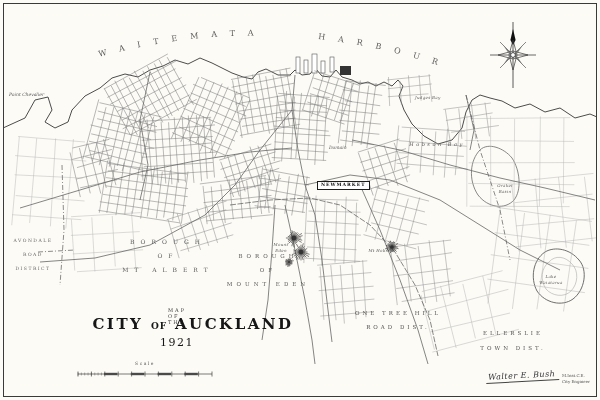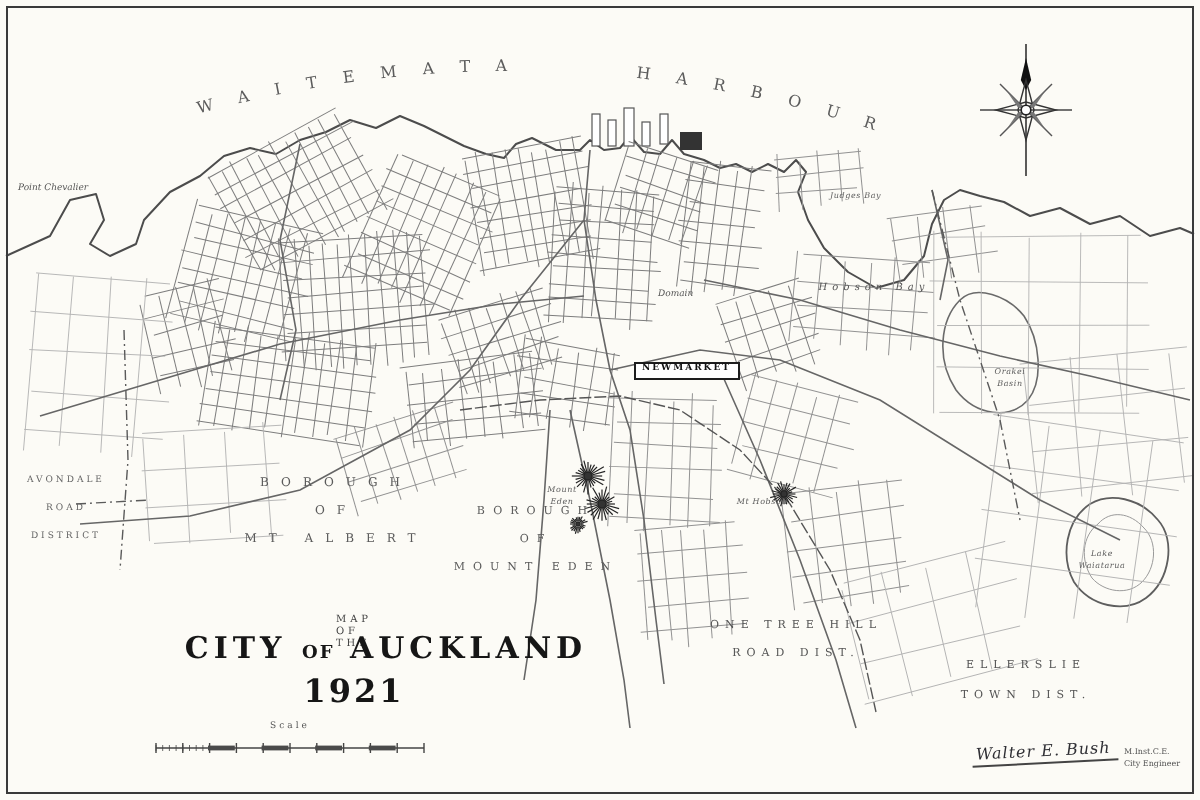--- a/index.html
+++ b/index.html
@@ -16,21 +16,21 @@
   .ital{font-style:italic;font-size:4.5px;color:#555;}
   .ital2{font-style:italic;font-size:4px;color:#5d5d5d;letter-spacing:.3px;}
   .bay{font-style:italic;font-size:5px;letter-spacing:2.5px;color:#555;}
   .boxed{border:1px solid #1d1d1d;background:#fff;padding:1px 3px;font-size:4.5px;
          font-weight:bold;letter-spacing:1px;color:#111;}
   #title-block{position:absolute;left:177px;top:307px;width:0;}
   .t-prefix{position:absolute;top:0;left:0;transform:translateX(-50%);font-size:5px;letter-spacing:2px;color:#444;}
   .t-main{position:absolute;top:8px;left:16px;transform:translateX(-50%);white-space:nowrap;
           font-size:15px;font-weight:bold;letter-spacing:2.5px;color:#161616;}
   .t-of{font-size:9px;font-weight:bold;letter-spacing:1px;}
-  .t-year{position:absolute;top:29px;left:0;transform:translateX(-50%);font-size:16px;font-weight:bold;letter-spacing:1.5px;color:#161616;text-align:center;}
+  .t-year{position:absolute;top:29px;left:0;transform:translateX(-50%);font-size:11px;font-weight:normal;letter-spacing:1.5px;color:#161616;text-align:center;}
   .t-scale{position:absolute;left:145px;top:362px;transform:translateX(-50%);font-size:4.5px;letter-spacing:1.5px;color:#555;}
   #sig{position:absolute;right:10px;top:371px;display:flex;align-items:flex-start;gap:3px;}
   .sig-name{font-style:italic;font-size:8px;color:#2f2f34;border-bottom:.5px solid #444;
             transform:rotate(-3deg);letter-spacing:.5px;padding:0 4px 1px 2px;}
   .sig-right{display:flex;flex-direction:column;gap:1px;font-size:4px;color:#555;padding-top:2px;}
 </style>
 </head>
 <body>
 
 <div id="stage">

